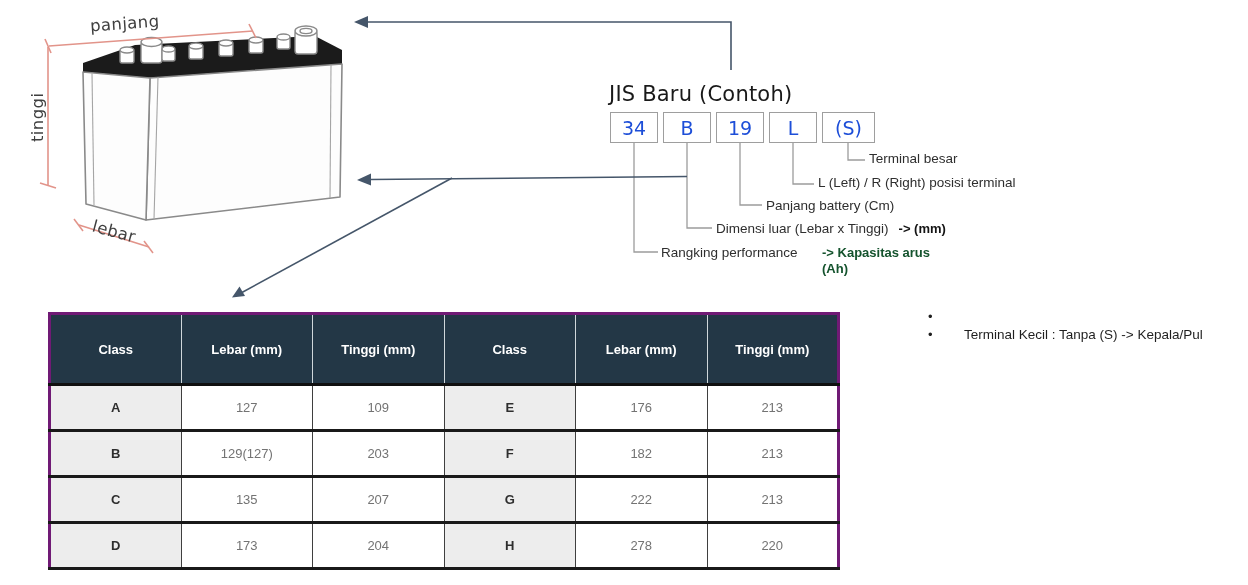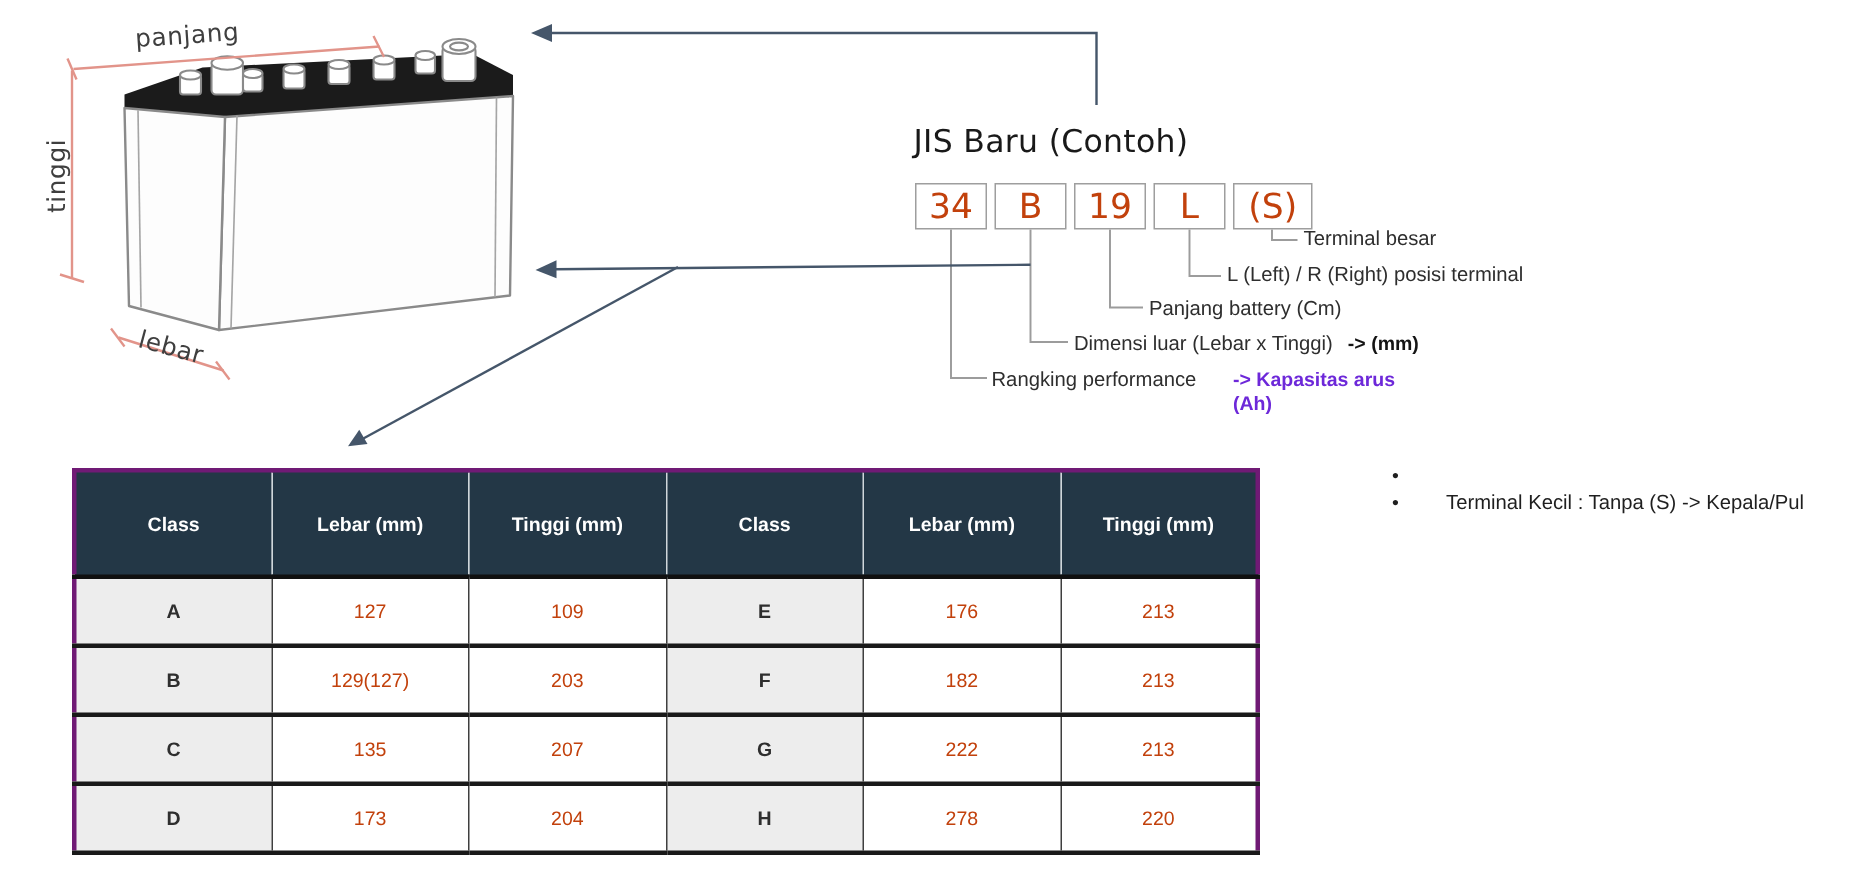--- a/index.html
+++ b/index.html
@@ -21,31 +21,31 @@
 
   
   .jis-title{
     position:absolute;left:609px;top:82px;font-size:21px;color:#191919;
     font-family:"DejaVu Sans",sans-serif;letter-spacing:.2px;white-space:nowrap;
   }
   .jis-boxes{position:absolute;left:610px;top:112px;display:flex;gap:5px;}
   .jis-box{
     box-sizing:border-box;width:48px;height:31px;border:1.5px solid #9e9e9e;
     display:flex;align-items:center;justify-content:center;
-    font-size:23px;color:#c2410c;font-family:"DejaVu Sans",sans-serif;background:#fff;margin-top:10px;
+    font-size:19px;color:#1d4ed8;font-family:"DejaVu Sans",sans-serif;background:#fff;
   }
   .jis-box:last-child{width:53px;}
 
   .anno{
     position:absolute;font-size:13.5px;color:#2e2e2e;white-space:nowrap;
     display:flex;align-items:flex-start;
   }
   .anno .suffix{font-weight:bold;color:#141414;font-size:13px;margin-left:10px;}
   .suffix-block{
-    position:absolute;font-size:13px;font-weight:bold;color:#6d28d9;
+    position:absolute;font-size:13px;font-weight:bold;color:#14532d;
     line-height:16px;white-space:nowrap;
   }
 
   
   .notes{position:absolute;left:928px;top:308px;list-style:none;margin:0;padding:0;}
   .notes li{display:flex;font-size:13.5px;color:#1f1f1f;line-height:18px;white-space:nowrap;}
   .notes .bullet{width:8px;margin-right:28px;font-size:13px;}
 
   
   .size-table{
@@ -55,21 +55,21 @@
   }
   .size-table th{
     background:var(--table-header-bg,#233746);color:#fff;font-weight:bold;
     font-size:13px;height:66px;text-align:center;vertical-align:middle;
     border-right:1px solid #cfd6da;border-bottom:3px solid #101010;
   }
   .size-table th:last-child{border-right:1px solid #111;}
   .size-table td{
     border:1px solid #3f3f3f;border-bottom:3px solid #191919;
     height:41px;text-align:center;vertical-align:middle;font-size:13px;
-    background:#fff;color:#c2410c;
+    background:#fff;color:#737373;
   }
   .size-table td.cls{background:#ededed;color:#2e2e2e;font-weight:bold;}
 </style>
 </head>
 <body>
 
 <div class="canvas">
 
   <svg class="abs" style="left:0;top:0;" width="380" height="275" viewBox="0 0 380 275">
 

